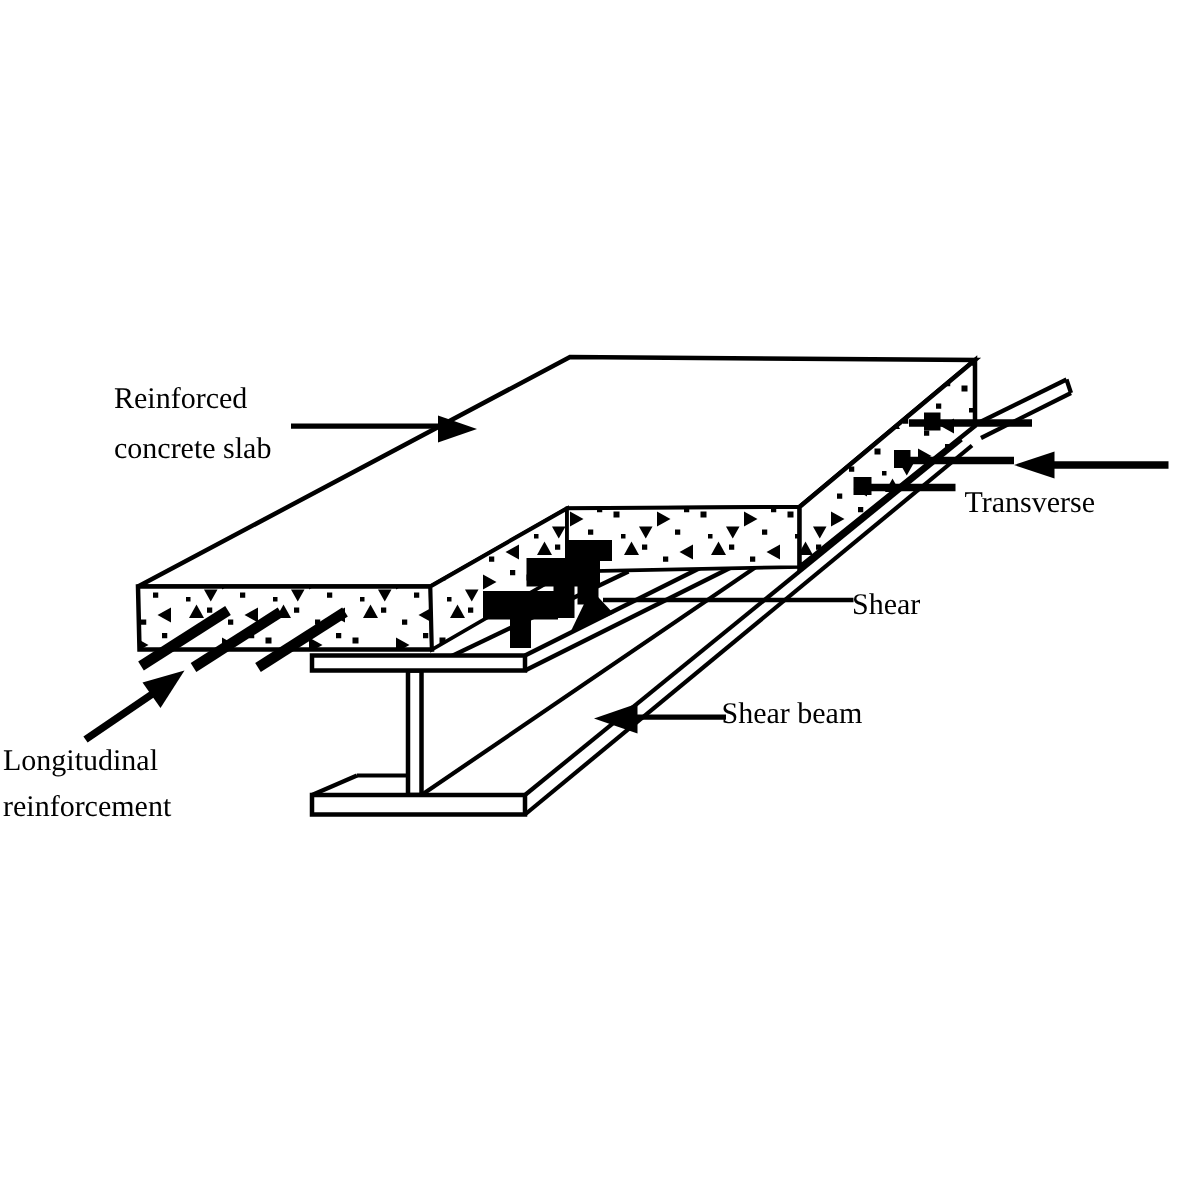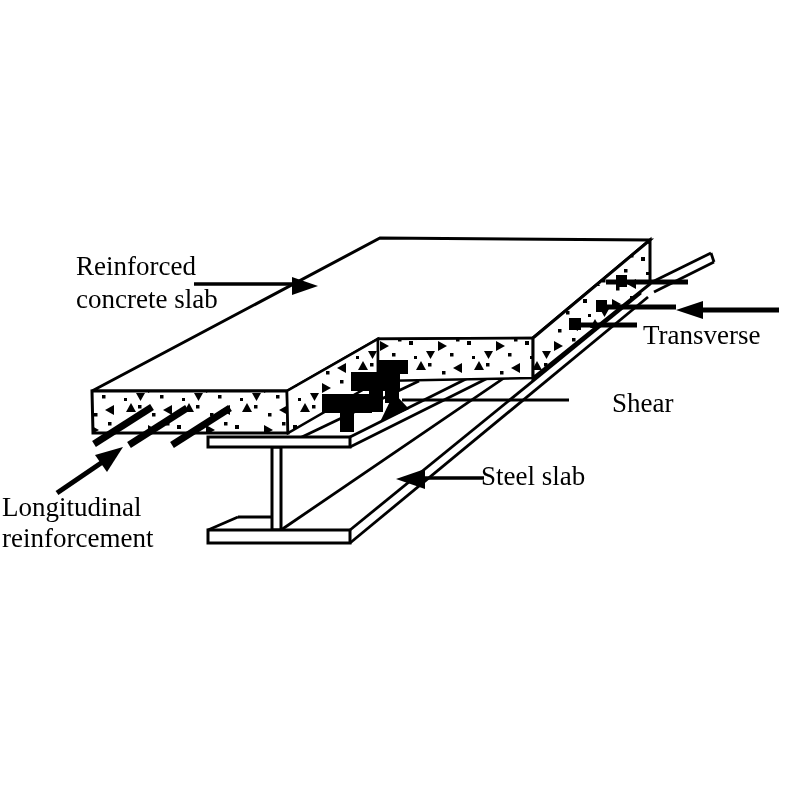--- a/index.html
+++ b/index.html
@@ -1,20 +1,20 @@
 <!DOCTYPE html>
 <html><head>
 <meta charset="utf-8">
 <style>
   html,body{margin:0;padding:0;background:#ffffff;}
   #stage{position:relative;width:800px;height:800px;background:#ffffff;overflow:hidden;
          font-family:"Liberation Serif","DejaVu Serif",serif;color:#000;}
   #drawing{position:absolute;left:0;top:0;}
-  .lbl{position:absolute;font-size:27px;line-height:31px;color:#000;white-space:nowrap;}
-  .clip2{overflow:hidden;margin-left:44px;}
+  .lbl{position:absolute;font-size:20px;line-height:31px;color:#000;white-space:nowrap;}
+  .clip2{overflow:hidden;}
 </style>
 </head>
 <body>
 
 <div id="stage">
 
   <svg id="drawing" width="800" height="800" viewBox="0 0 800 800">
     <defs>
       <pattern id="speckle" width="58" height="42" patternUnits="userSpaceOnUse">
         <rect width="58" height="42" fill="#ffffff"></rect>
@@ -117,20 +117,20 @@
   </div>
 
   <div class="lbl" style="left:643px;top:320px;">
     <div>Transverse</div>
   </div>
 
   <div class="lbl clip2" style="left:568px;top:388px;width:140px;height:50px;line-height:30px;">
     <div>Shear</div>
   </div>
 
-  <div class="lbl" style="left:481px;top:461px;">Steel slab</div>
+  <div class="lbl" style="left:481px;top:461px;">Shear beam</div>
 
   <div class="lbl" style="left:2px;top:492px;">
     <div>Longitudinal</div>
     <div>reinforcement</div>
   </div>
 
 </div>
 
 </body></html>

